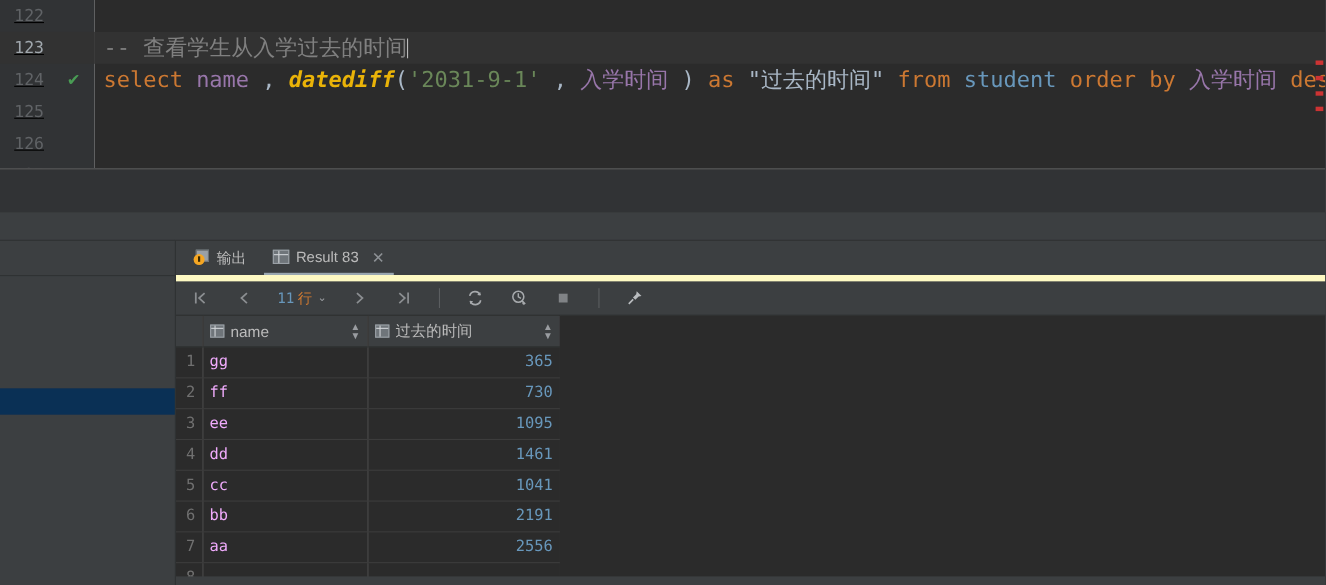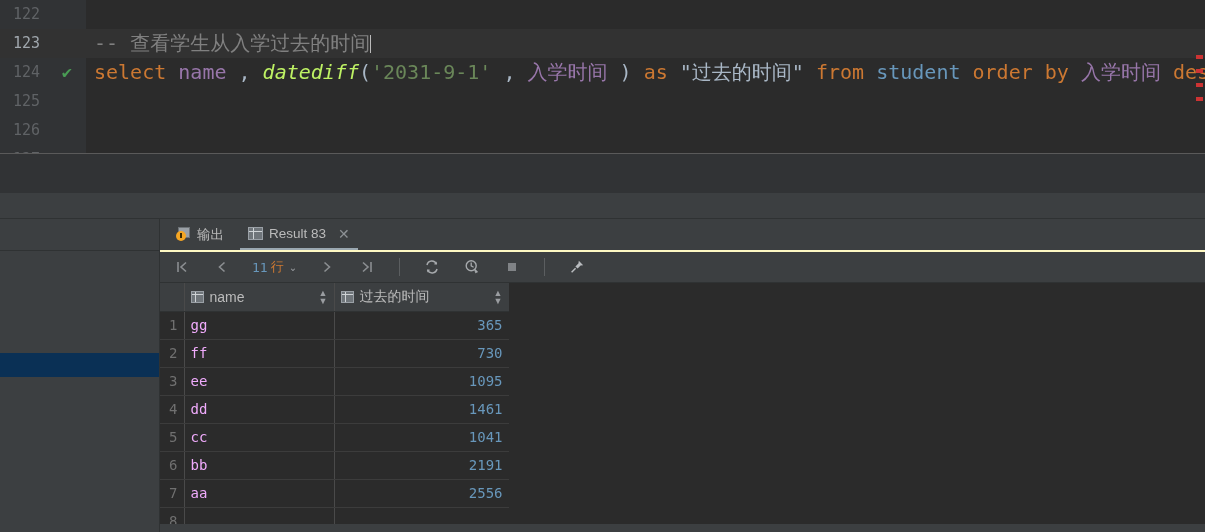--- a/index.html
+++ b/index.html
@@ -23,20 +23,21 @@
     width: 1205px; height: 153px;
     background: #2b2b2b;
     overflow: hidden;
   }
   .gutter {
     position: absolute;
     left: 0; top: 0;
     width: 86px; height: 153px;
     background: #313335;
     border-right: 7px solid #ffffff;
+    text-decoration: underline;
   }
   .gutter-line {
     position: relative;
     height: 29px;
     line-height: 29px;
     color: #606366;
     font-family: "DejaVu Sans Mono", monospace;
     font-size: 15px;
     text-align: right;
     padding-right: 46px;
@@ -72,21 +73,21 @@
     padding-left: 8px;
     color: #a9b7c6;
     position: relative;
   }
   .code-line.highlight {
     background: #323232;
   }
   .tok-comment { color: #808080; }
   .tok-kw      { color: #cc7832; }
   .tok-col     { color: #9876aa; }
-  .tok-fn      { color: #bef264; font-style: italic; font-weight: normal; margin-top: 24px; }
+  .tok-fn      { color: #eab308; font-style: italic; font-weight: bold; margin-top: 24px; }
   .tok-str     { color: #6a8759; }
   .tok-strq    { color: #a9b7c6; }
   .tok-punct   { color: #a9b7c6; }
   .tok-tbl     { color: #6897bb; }
   .caret {
     display: inline-block;
     width: 1px;
     height: 18px;
     background: #bbbbbb;
     vertical-align: -3px;
@@ -152,21 +153,21 @@
     left: 160px; top: 218px;
     width: 1045px; height: 314px;
     background: #3c3f41;
     border-top: 1px solid #2f3233;
   }
 
   .tabbar {
     position: relative;
     height: 31px;
     background: #3c3f41;
-    border-bottom: 2px solid #fef9c3;
+    border-bottom: 6px solid #fef9c3;
   }
   .tab {
     position: absolute;
     top: 0;
     height: 31px;
     display: flex;
     align-items: center;
     gap: 6px;
     padding: 0 8px;
     color: #bbbbbb;

